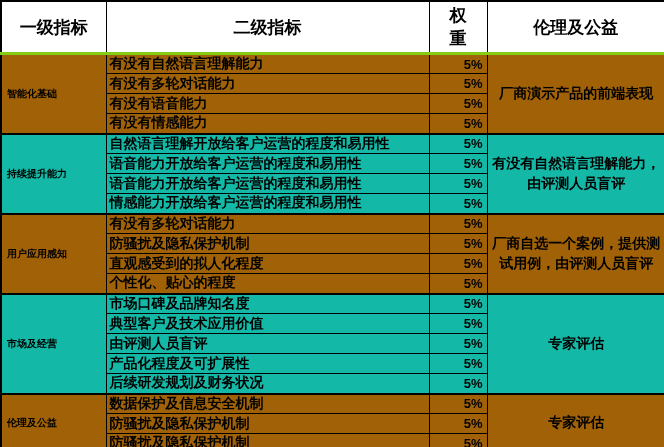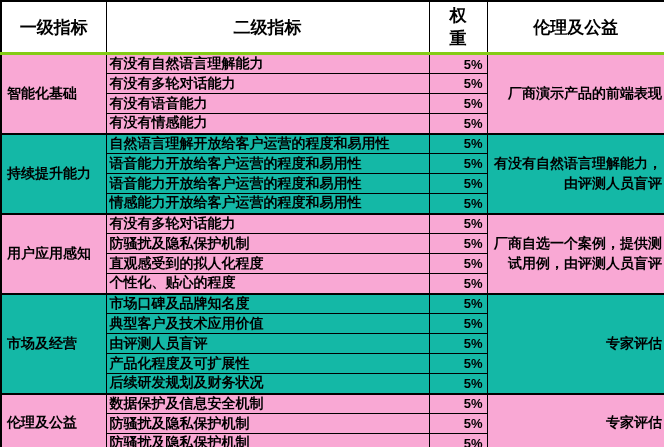--- a/index.html
+++ b/index.html
@@ -32,21 +32,21 @@
     background: #ffffff;
     border-bottom: 3px solid #84cc16;
     font-size: 17px;
     font-weight: bold;
     text-align: center;
     height: 36px;
     padding: 2px 16px;
   }
   tbody tr { height: 20px; }
   td.lvl1 {
-    font-size: 14px;
+    font-size: 10px;
     font-weight: bold;
     text-align: left;
     vertical-align: middle;
     padding: 0 2px 0 5px;
   }
   td.lbl {
     font-size: 14px;
     font-weight: bold;
     text-align: left;
     vertical-align: middle;
@@ -56,26 +56,26 @@
   td.wt {
     font-size: 13px;
     font-weight: bold;
     text-align: right;
     vertical-align: middle;
     padding: 0 4px 0 2px;
   }
   td.method {
     font-size: 14px;
     font-weight: bold;
-    text-align: right;
+    text-align: center;
     vertical-align: middle;
     padding: 0 2px 0 3px;
     line-height: 1.4;
   }
-  td.blue { background: #f9a8d4; margin-top: 48px; }
+  td.blue { background: #a16207; margin-top: 48px; }
   td.white { background: #14b8a6; }
   tr.gs td { border-top: 2px solid #000000; }
 </style>
 </head>
 <body>
 
 <div class="wrap">
   <table class="metrics">
     <colgroup>
       <col style="width:105px">

